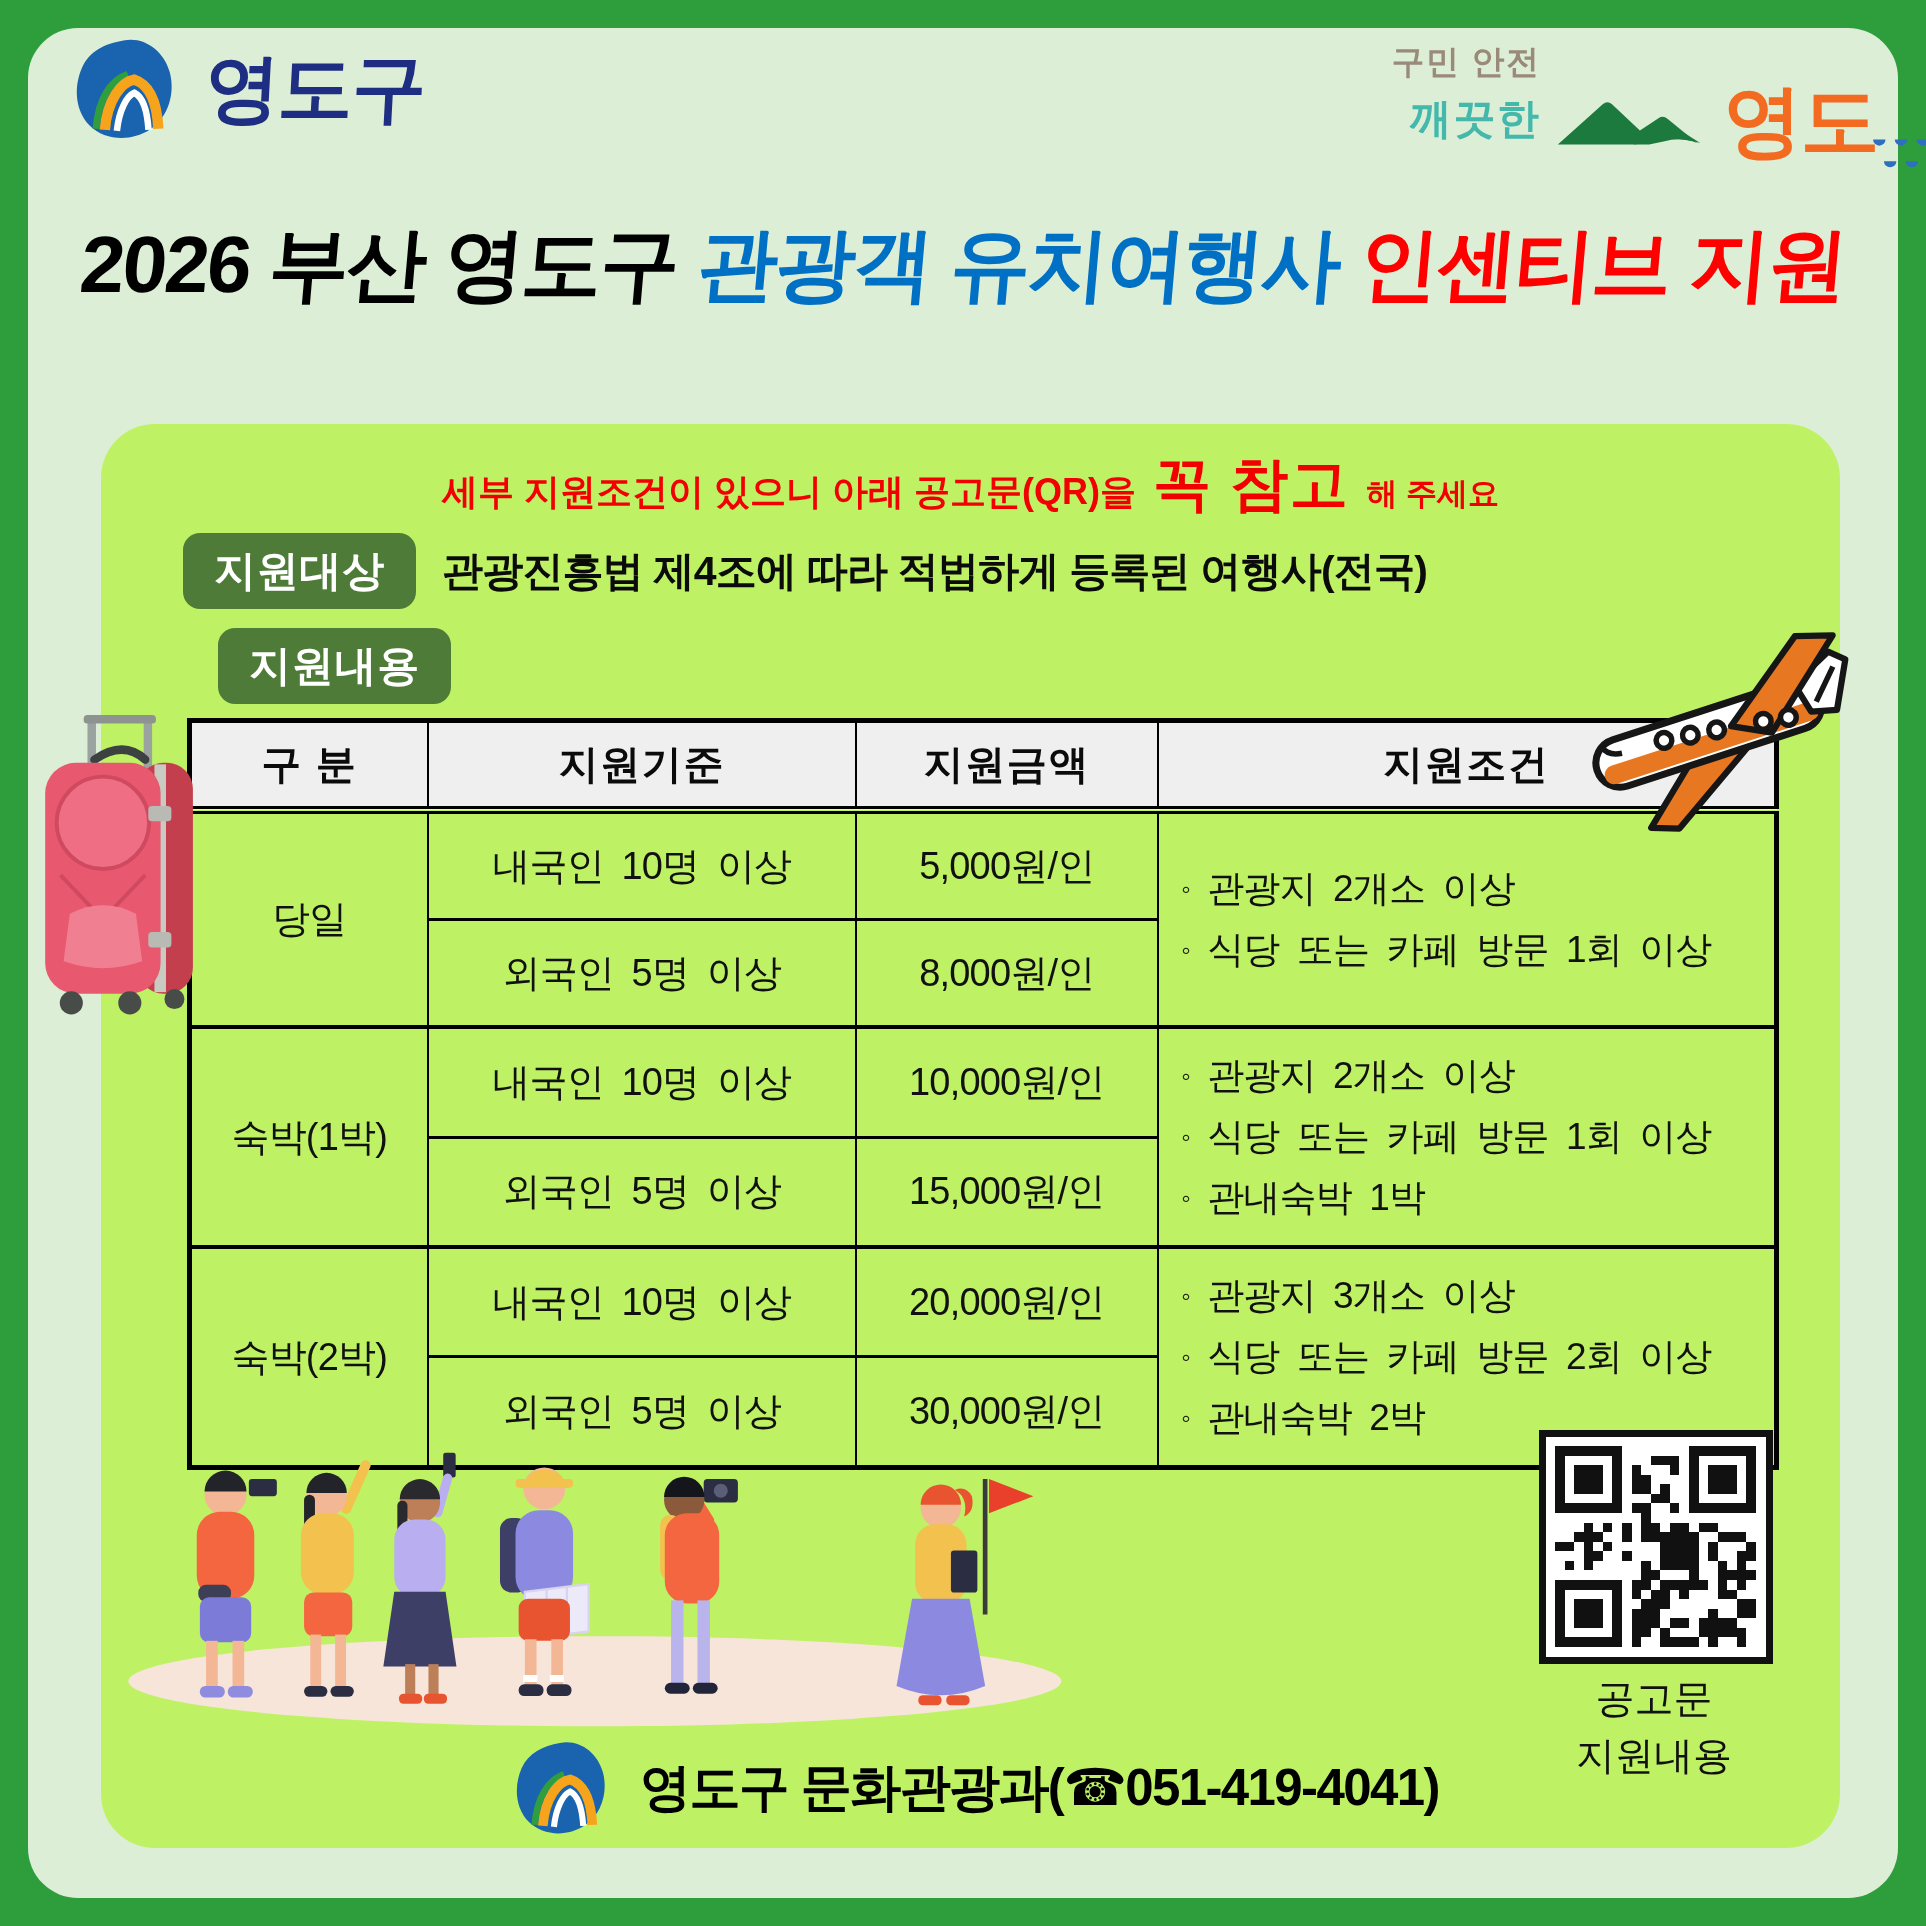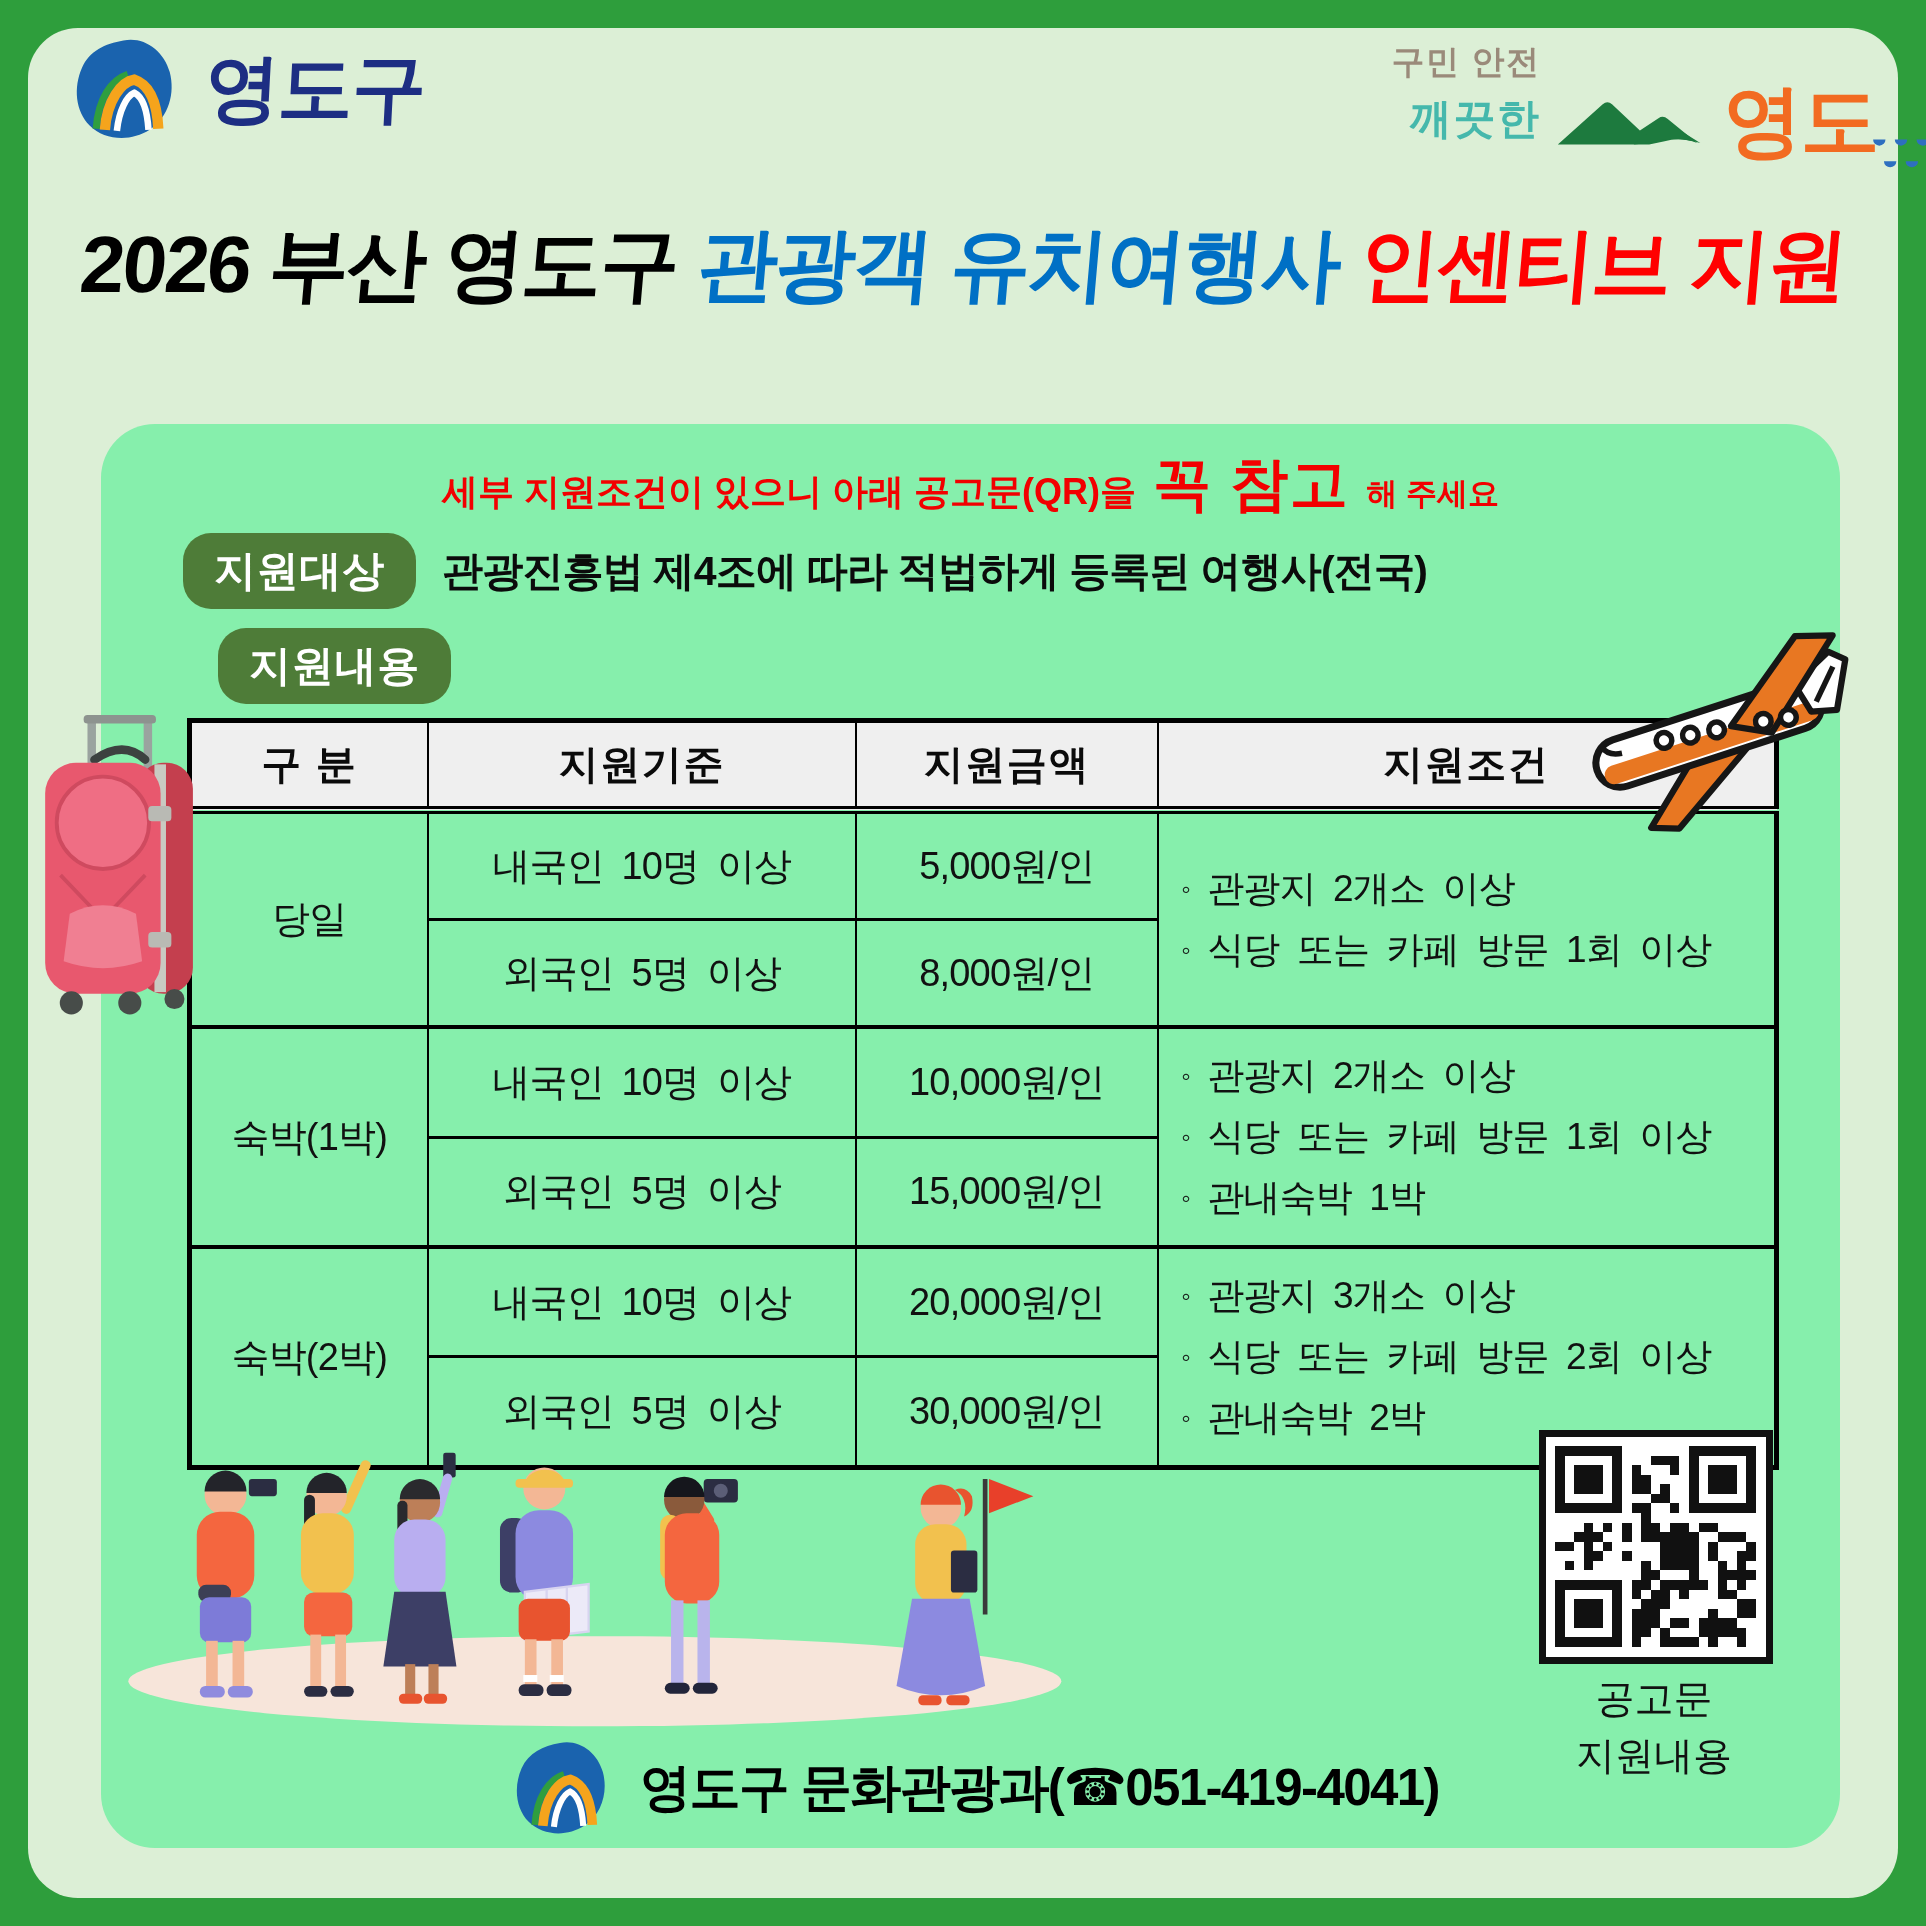--- a/index.html
+++ b/index.html
@@ -28,33 +28,33 @@
     position:absolute;top:212px;left:0;width:100%;text-align:center;
     font-size:80px;font-weight:900;letter-spacing:-2.3px;transform:skewX(-5deg);
     white-space:nowrap;
   }
   .t-black{color:#000000;}
   .t-blue{color:#0070C5;margin-left:20px;}
   .t-red{color:#FF0000;margin-left:20px;}
   
   .card{
     position:absolute;left:101px;top:424px;width:1739px;height:1424px;
-    background:#86efac;border-radius:54px;
+    background:#bef264;border-radius:54px;
   }
   .notice{
     position:absolute;top:22px;left:0;width:100%;
     display:flex;justify-content:center;align-items:baseline;gap:17px;
     color:#F20000;white-space:nowrap;
   }
   .n-main{font-size:36px;font-weight:700;}
   .n-big{font-size:58px;font-weight:900;letter-spacing:1.6px;}
   .n-small{font-size:31px;font-weight:700;}
   .badge{
     position:absolute;left:82px;width:233px;height:76px;background:#4E7C38;
-    border-radius:28px;color:#fff;font-size:42px;font-weight:700;
+    border-radius:17px;color:#fff;font-size:42px;font-weight:700;
     display:flex;align-items:center;justify-content:center;letter-spacing:0.8px;
   }
   .badge-target{top:109px;}
   .badge-content{top:204px;margin-left:35px;}
   .target-text{
     position:absolute;left:341px;top:109px;height:76px;display:flex;align-items:center;
     font-size:41px;font-weight:700;color:#0b0b0b;letter-spacing:-0.8px;
   }
   
   .tbl-wrap{position:absolute;left:86px;top:294px;width:1592px;}

